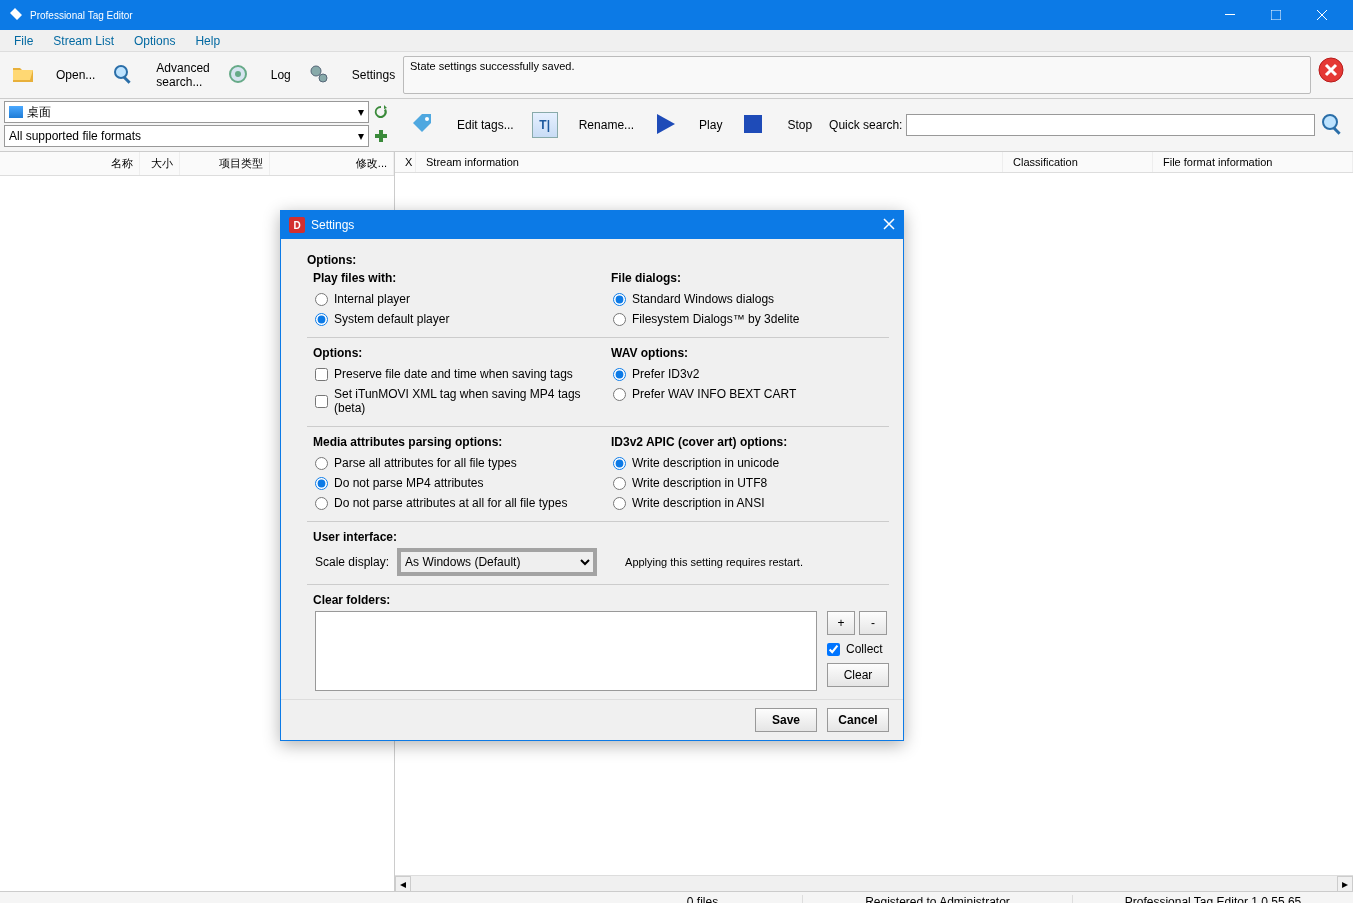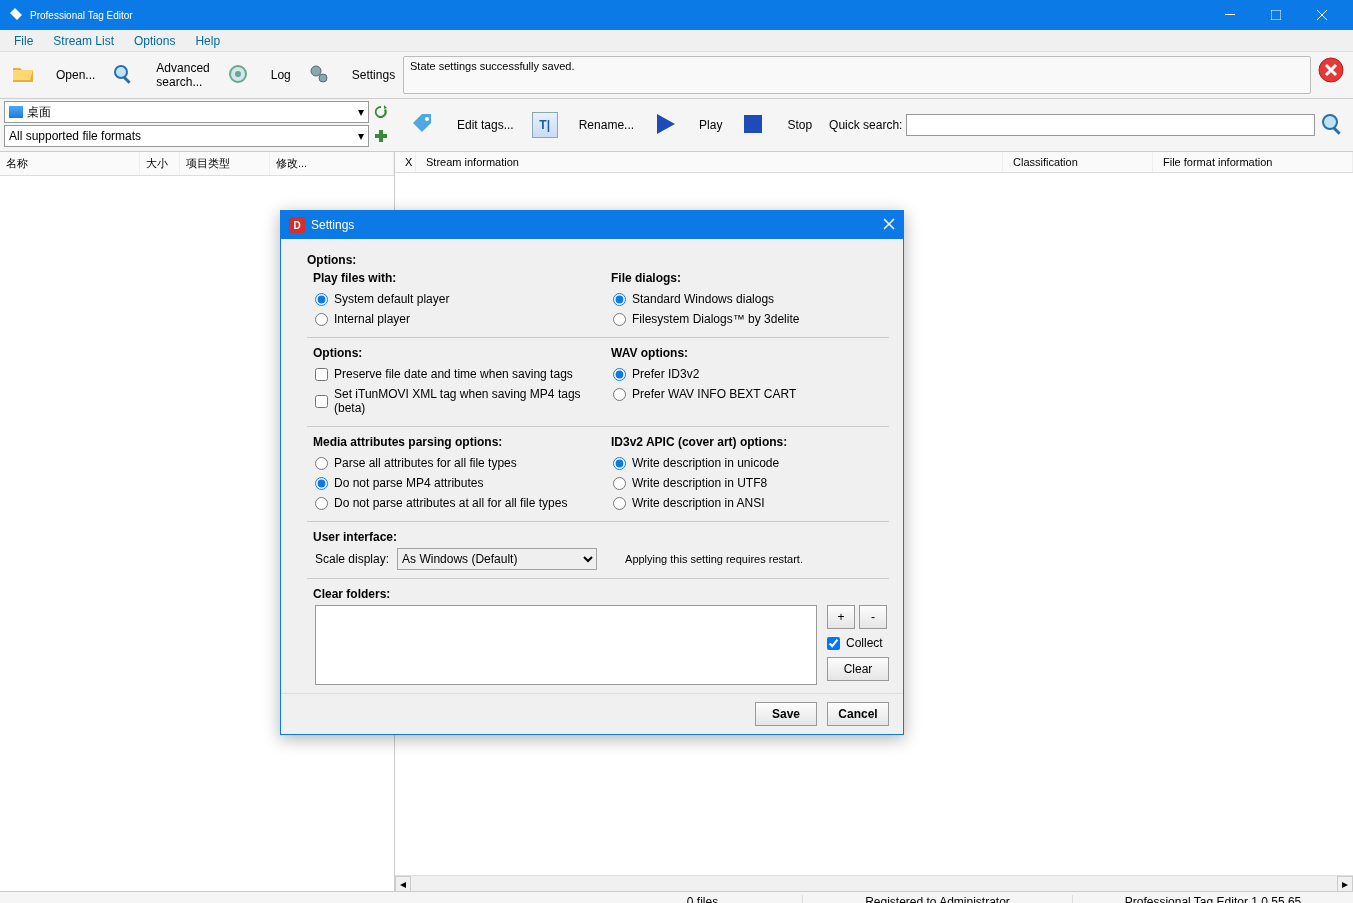--- a/index.html
+++ b/index.html
@@ -35,21 +35,21 @@
 .combo .arrow { position: absolute; right: 4px; }
 .small-btn { width: 20px; height: 20px; display: flex; align-items: center; justify-content: center; cursor: pointer; }
 
 .right-tools { flex: 1; background: #f5f5f5; display: flex; align-items: center; padding: 4px 8px; gap: 4px; }
 .square-ic { width: 26px; height: 26px; border: 1px solid #8aa; background: linear-gradient(#e6f0ff,#c8dcf5); }
 .search-label { margin-left: 6px; }
 .search-input { flex: 1; height: 22px; border: 1px solid #999; background: #fff; padding: 0 4px; }
 
 
 .main { display: flex; height: calc(903px - 30px - 22px - 42px - 50px - 20px); }
-.left-panel { width: 395px; border-right: 1px solid #ccc; }
+.left-panel { width: 395px; border-right: 1px solid #ccc; text-align: right; }
 .left-header { display: flex; border-bottom: 1px solid #ddd; background: #fafafa; }
 .left-header .col { padding: 4px 6px; border-right: 1px solid #eee; font-size: 11px; }
 .right-panel { flex: 1; display: flex; flex-direction: column; }
 .right-tabs { display: flex; border-bottom: 1px solid #ddd; background: #fafafa; }
 .right-tabs .tab { padding: 4px 10px; font-size: 11px; border-right: 1px solid #eee; }
 .right-tabs .x { width: 20px; text-align: center; }
 .right-scroll { height: 16px; border-top: 1px solid #ddd; background: #f0f0f0; display:flex; }
 .scroll-arrow { width:16px;height:16px;border:1px solid #ccc;display:flex;align-items:center;justify-content:center; }
 
 
@@ -65,21 +65,21 @@
 .dialog-body { padding: 8px 14px; margin-left: 12px; }
 .section-label { font-weight: bold; font-size: 12px; margin-bottom: 4px; margin-top: 6px; }
 .two-col { display: flex; gap: 20px; }
 .col-l, .col-r { flex: 1; }
 .sub-label { font-weight: bold; font-size: 12px; margin-bottom: 4px; }
 .radio-row, .check-row { display: flex; align-items: center; gap: 6px; padding: 3px 0; font-size: 12px; }
 .radio-row input[type=radio] { width: 13px; height: 13px; accent-color: #0C7AE6;}
 .check-row input[type=checkbox] { width: 13px; height: 13px; }
 .hr { border-top: 1px solid #ccc; margin: 8px 0; }
 .scale-row { display: flex; align-items: center; gap: 8px; }
-.scale-select { width: 200px; height: 22px; border: 1px solid #a3a3a3; }
+.scale-select { width: 200px; height: 28px; border: 4px solid #a3a3a3; }
 .scale-note { font-size: 11px; margin-left: 20px; }
 .search-box { width: 510px; height: 80px; border: 1px solid #999; background: #fff; }
 .sf-row { display: flex; gap: 10px; }
 .sf-btns { display: flex; flex-direction: column; gap: 4px; align-items: flex-start; }
 .sf-btn-row { display:flex; gap:4px;}
 .dlg-btn { min-width: 62px; height: 24px; border: 1px solid #999; background: linear-gradient(#fdfdfd,#e5e5e5); cursor: pointer; font-size:12px; }
 .dlg-btn.small { min-width: 28px; }
 .dialog-footer { display: flex; justify-content: flex-end; gap: 10px; padding: 8px 14px; border-top: 1px solid #ddd; }
 .indent { padding-left: 6px; }
 .indent2 { padding-left: 2px; }
@@ -259,26 +259,26 @@
           <path stroke="#fff" stroke-width="1.5" d="M1 1l10 10M11 1L1 11"></path>
         </svg></span>
   </div>
   <div class="dialog-body">
     <div class="section-label">Options:</div>
     <div class="two-col indent">
       <div class="col-l">
         <div class="sub-label">Play files with:</div>
         <div class="indent2">
         <label class="radio-row">
+              <input type="radio" name="play" style="">
+              <span>Internal player</span>
+            </label>
+        <label class="radio-row">
               <input type="radio" name="play" checked="" style="">
               <span>System default player</span>
-            </label>
-        <label class="radio-row">
-              <input type="radio" name="play" style="">
-              <span>Internal player</span>
             </label>
         </div>
       </div>
       <div class="col-r">
         <div class="sub-label">File dialogs:</div>
         <div class="indent2">
         <label class="radio-row">
               <input type="radio" name="fd" checked="" style="">
               <span>Standard Windows dialogs</span>
             </label>

